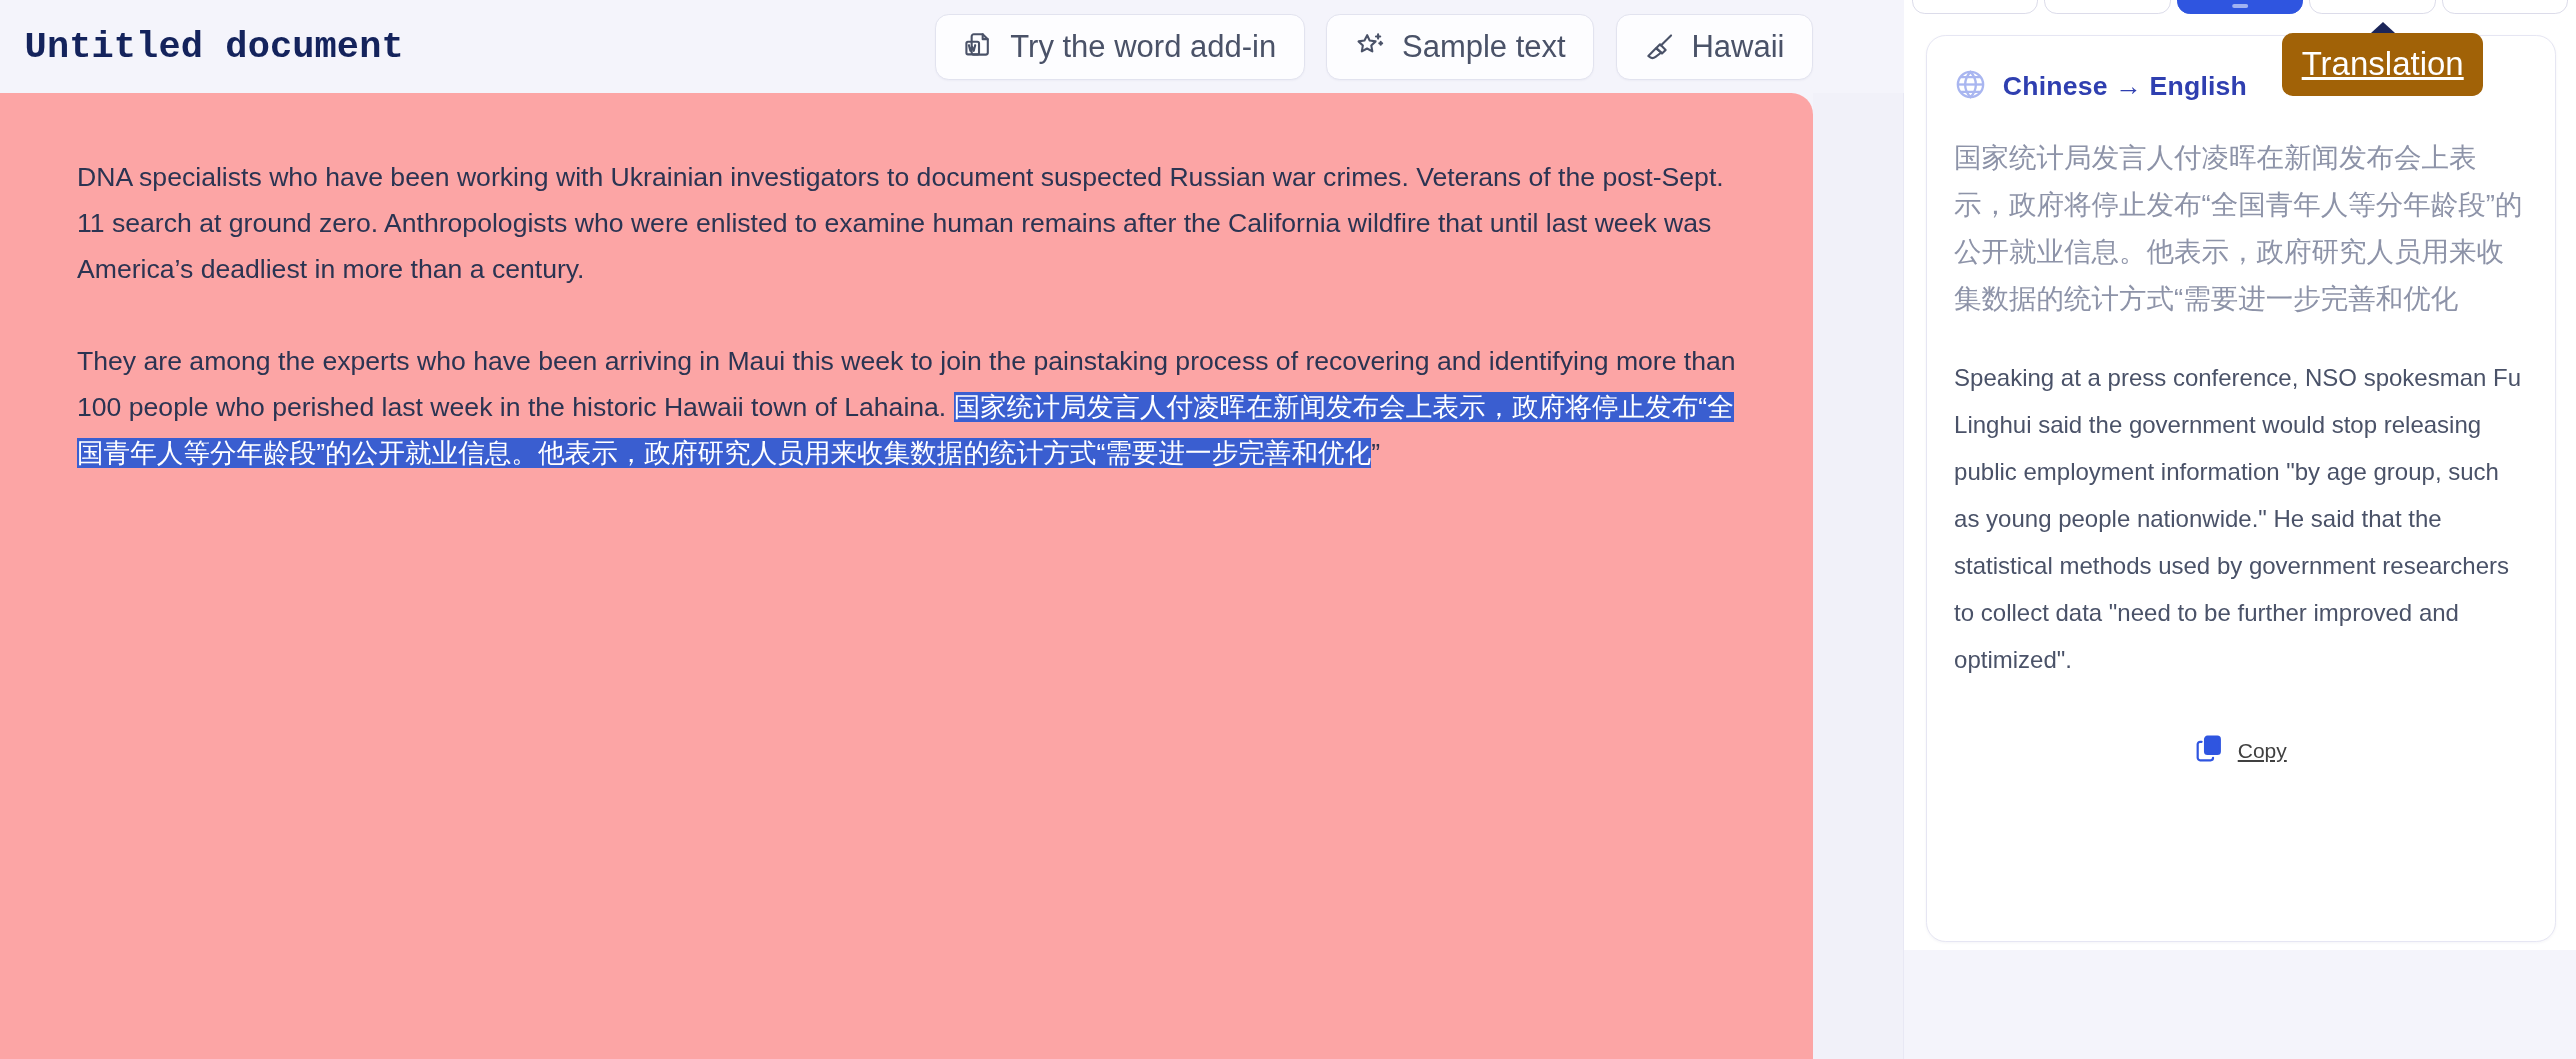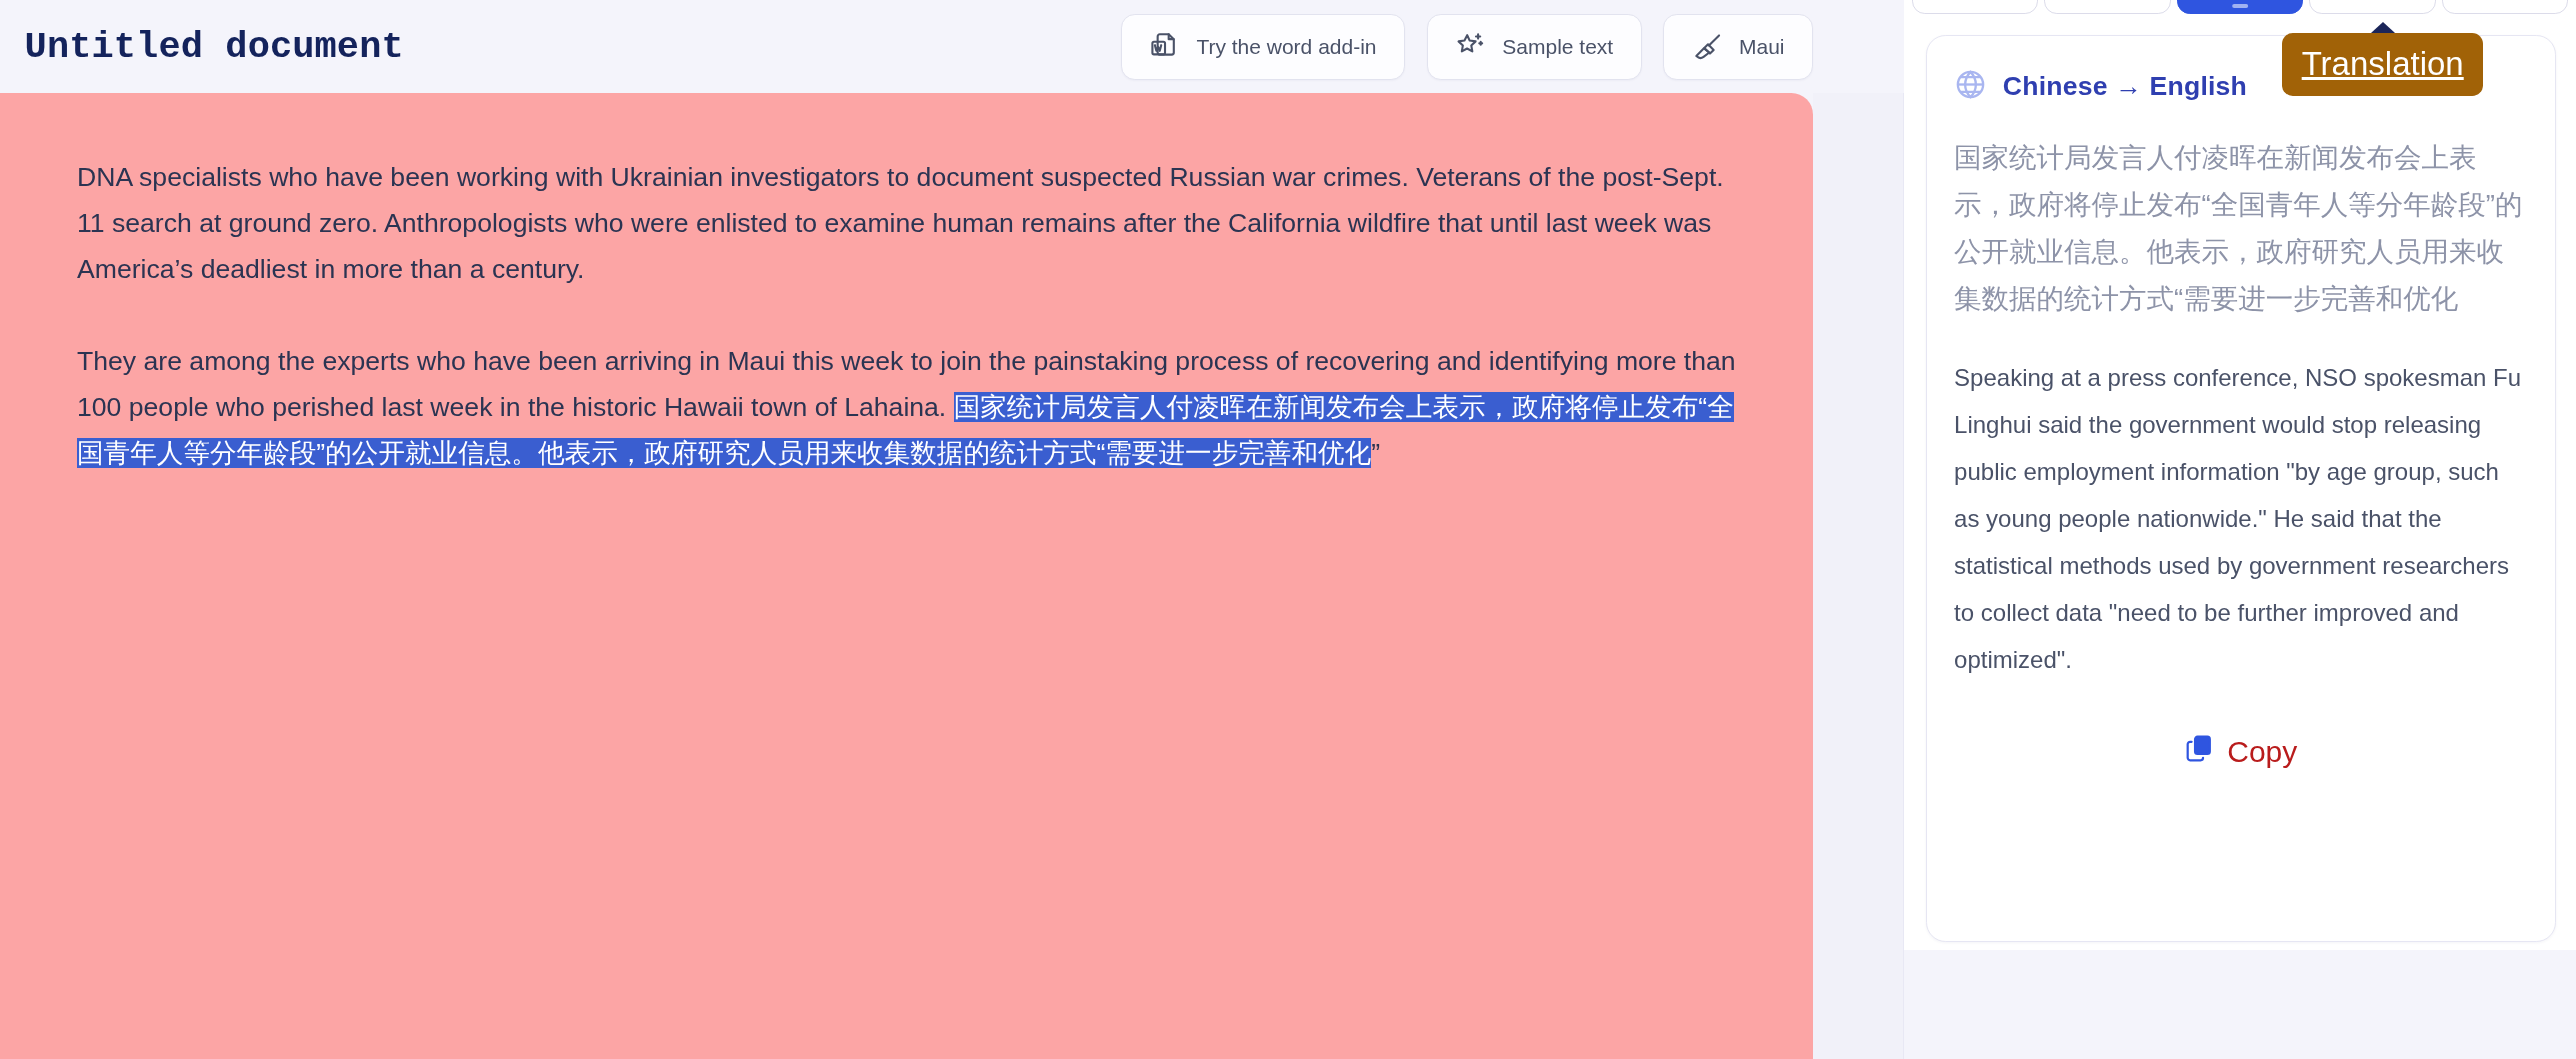--- a/index.html
+++ b/index.html
@@ -60,21 +60,21 @@
   .tb-btn {
     display: flex;
     align-items: center;
     gap: 15.7px;
     height: 66px;
     padding: 0 27.5px;
     border: 1.5px solid #e2e3ef;
     border-radius: 13.8px;
     background: #fdfdff;
     color: #4a5268;
-    font-size: 21px;
+    font-size: 31px;
     font-family: "Liberation Sans", sans-serif;
     white-space: nowrap;
     cursor: pointer;
     box-shadow: 0 1px 2px rgba(30,35,80,.035);
   }
   .tb-btn .ic { display: flex; align-items: center; justify-content: center; flex: 0 0 auto; }
 
   
   .doc-sheet {
     position: absolute;
@@ -197,24 +197,25 @@
   }
 
   .copy-row { display: flex; justify-content: center; align-items: center; }
   .copy-btn {
     display: inline-flex;
     align-items: center;
     gap: 13.8px;
     background: transparent;
     border: none;
     cursor: pointer;
-    font-size: 30px;
-    color: #b91c1c;
+    font-size: 21px;
+    color: #404040;
     font-family: "Liberation Sans", sans-serif;
     padding: 5.9px 9.8px;
+    text-decoration: underline;
   }
 
   
   .tooltip {
     position: absolute;
     left: 2282px; top: 33px;
     background: #a16207;
     color: #ffffff;
     font-size: 33px;
     padding: 11.8px 19.7px 12.8px 19.7px;
@@ -270,21 +271,21 @@
         </div>
 
         <div class="tb-btn">
           <span class="ic">
             <svg width="31.5" height="31.5" viewBox="0 0 24 24" fill="none" stroke="#4a5268" stroke-width="1.6" stroke-linecap="round" stroke-linejoin="round">
               <path d="M20.6 3.4L12.9 11"></path>
               <path d="M12.2 10.1L9.4 12.9l4.3 4.3 2.8-2.8z"></path>
               <path d="M9.1 13.2L3.3 19l.3.3c1.4 1.4 3.6 1.6 5.2.4l4.4-3.3z"></path>
             </svg>
           </span>
-          <span>Maui</span>
+          <span>Hawaii</span>
         </div>
 
       </div>
     </div>
 
     <div class="doc-sheet">
       <div class="doc-body">
 
         <p class="doc-p">DNA specialists who have been working with Ukrainian investigators to document suspected Russian war crimes. Veterans of the post-Sept. 11 search at ground zero. Anthropologists who were enlisted to examine human remains after the California wildfire that until last week was America’s deadliest in more than a century.</p>
 

